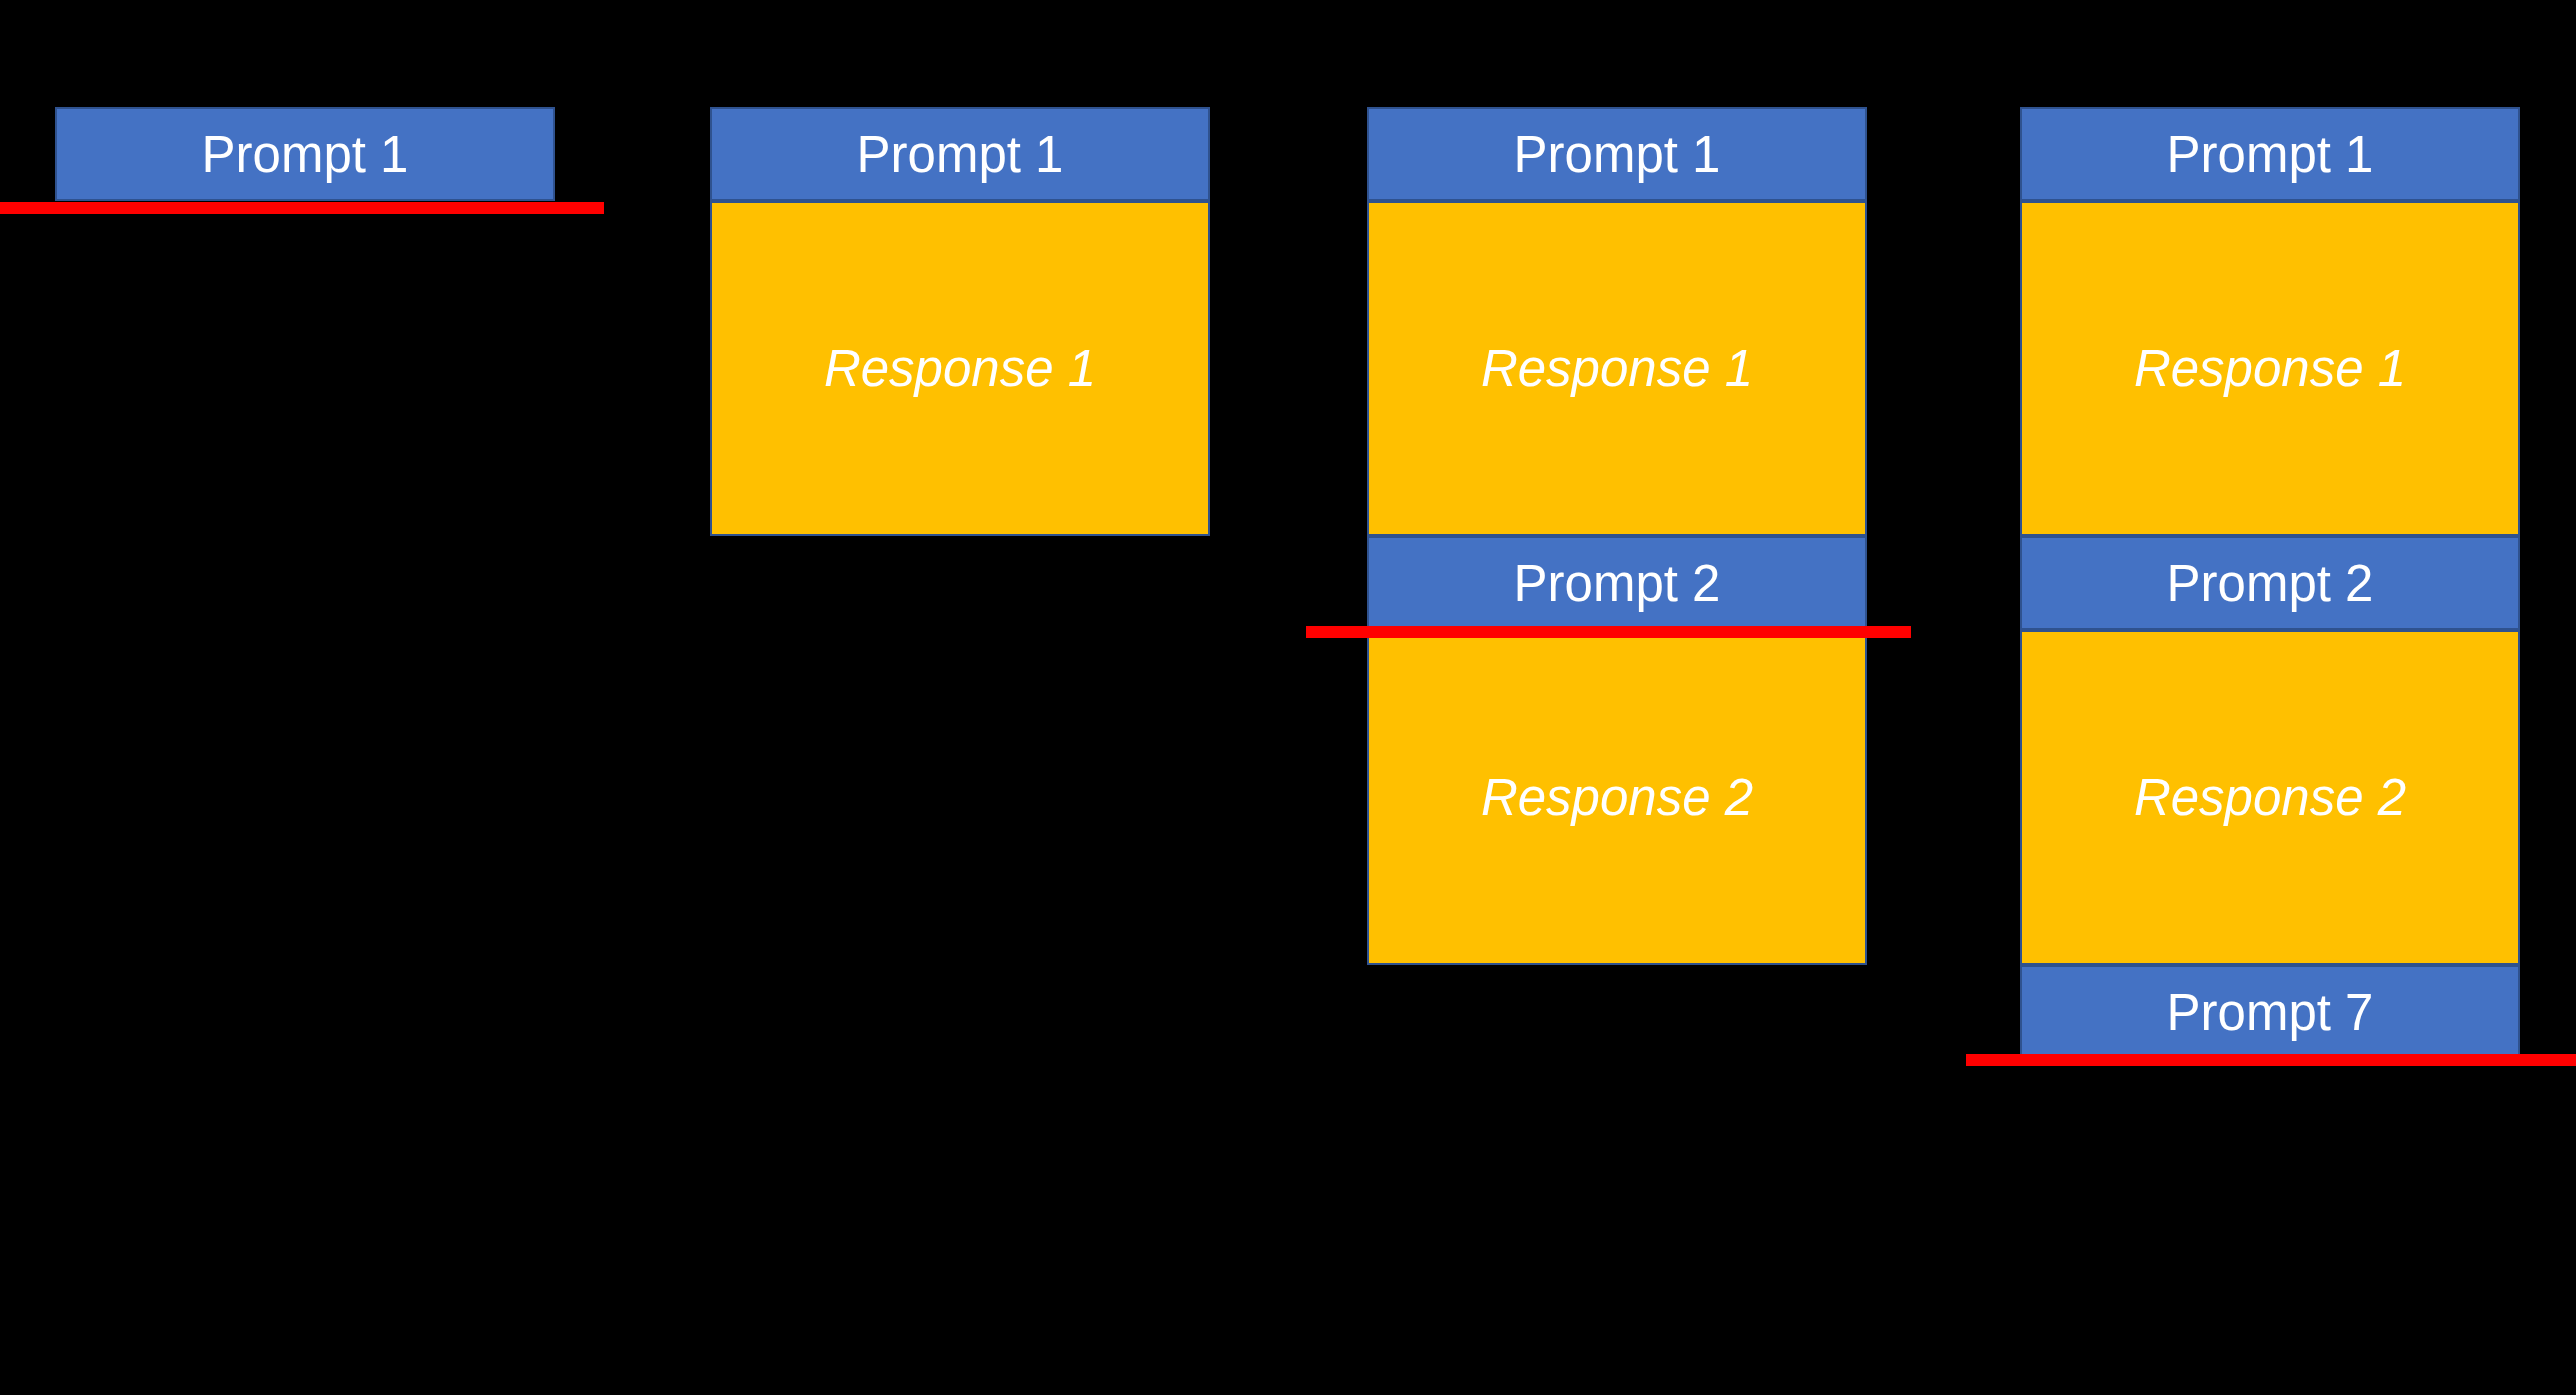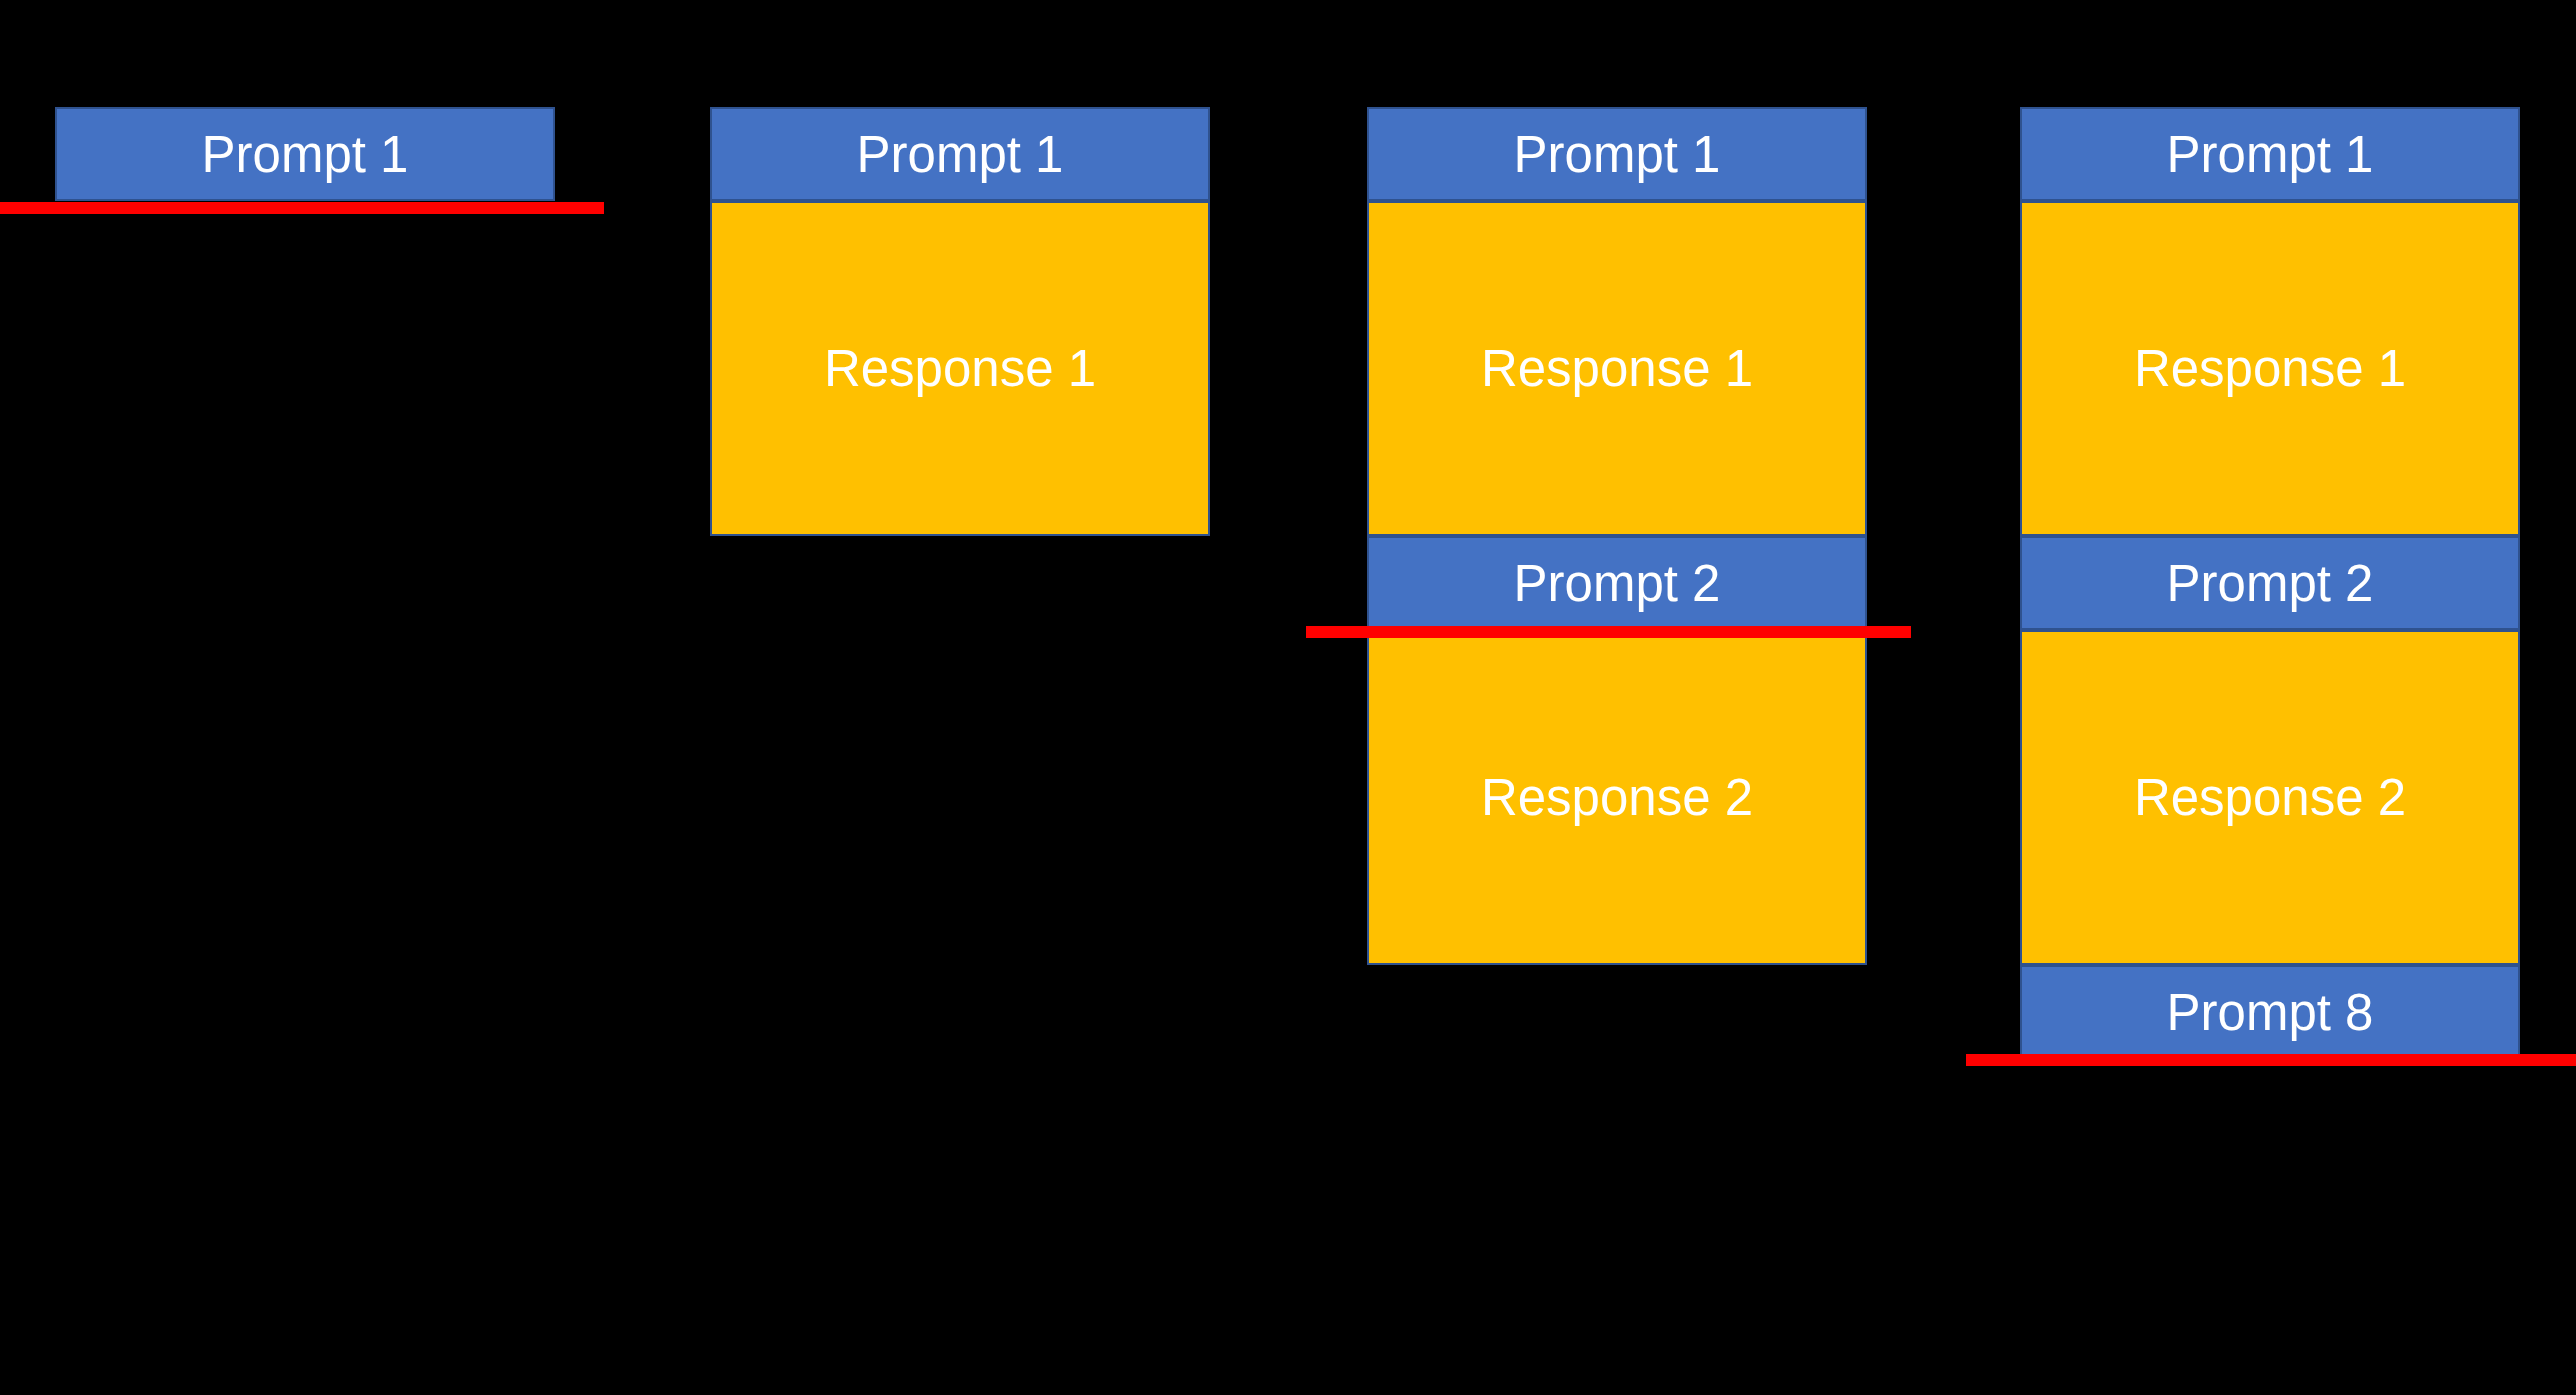--- a/index.html
+++ b/index.html
@@ -35,21 +35,21 @@
   .col-4{left:2020px;}
   .box{
     box-sizing:border-box;
     width:100%;
     border:2.7px solid var(--box-border);
     display:flex;
     align-items:center;
     justify-content:center;
   }
   .box.prompt{height:94px;background:var(--prompt-fill);}
-  .box.response{height:335px;background:var(--response-fill);}
+  .box.response{height:335px;background:var(--response-fill);font-style:italic;}
   .box-label{
     color:var(--label-text);
     font-size:51px;
     line-height:1;
     white-space:nowrap;
     text-align:center;
   }
   .cursor-line{
     position:absolute;
     height:12px;
@@ -101,21 +101,21 @@
     <div class="box response">
       <span class="box-label">Response 1</span>
     </div>
     <div class="box prompt">
       <span class="box-label">Prompt 2</span>
     </div>
     <div class="box response">
       <span class="box-label">Response 2</span>
     </div>
     <div class="box prompt">
-      <span class="box-label">Prompt 8</span>
+      <span class="box-label">Prompt 7</span>
     </div>
   </div>
 
   <div class="cursor-line line-1"></div>
   <div class="cursor-line line-2"></div>
   <div class="cursor-line line-3"></div>
 
 </div>
 
 

